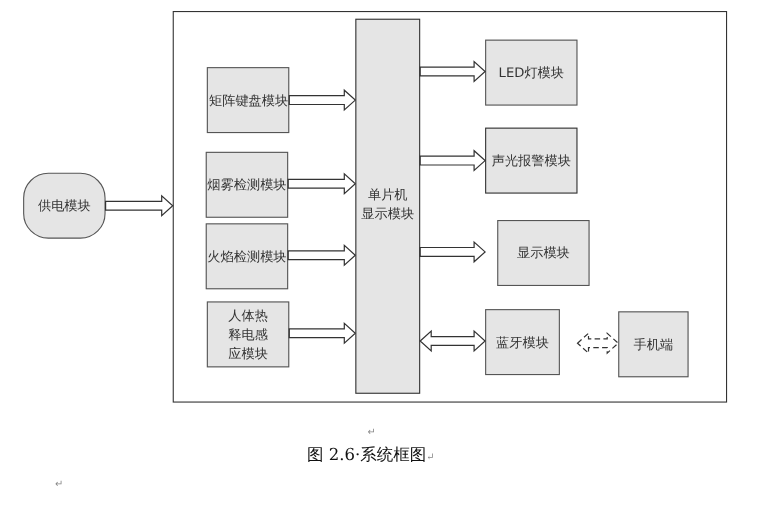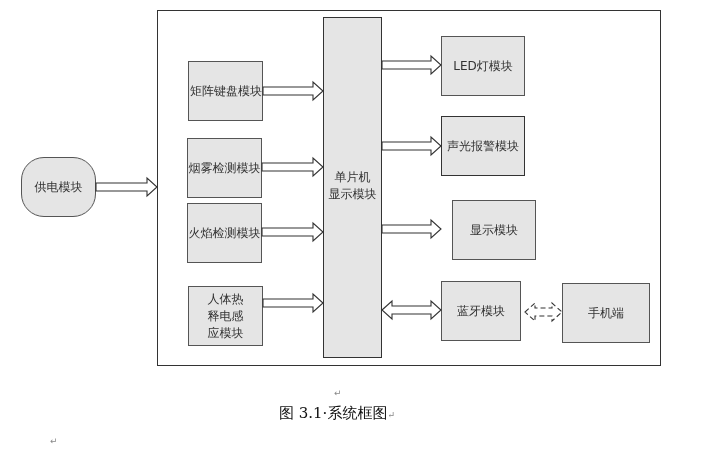--- a/index.html
+++ b/index.html
@@ -32,53 +32,53 @@
 
 <div class="box" style="left:188px; top:61px; width:75px; height:60px;justify-content:flex-end;">
   <span>矩阵键盘模块</span>
 </div>
 <div class="box" style="left:187px; top:138px; width:75px; height:60px;align-items:center;">
   <span>烟雾检测模块</span>
 </div>
 <div class="box" style="left:187px; top:203px; width:75px; height:60px;">
   <span>火焰检测模块</span>
 </div>
-<div class="box" style="left:188px; top:286px; width:75px; height:60px; padding:0 14px;">
+<div class="box" style="left:188px; top:274px; width:75px; height:60px; padding:0 14px;">
   <span style="display:block; width:70px; word-break:break-all;">人体热释电感应模块</span>
 </div>
 
 <div class="box" style="left:441px; top:36px; width:84px; height:60px;">
   <span>LED灯模块</span>
 </div>
 <div class="box" style="left:441px; top:116px; width:84px; height:60px; border-color:#333;">
   <span>声光报警模块</span>
 </div>
 <div class="box" style="left:452px; top:200px; width:84px; height:60px;">
   <span>显示模块</span>
 </div>
-<div class="box" style="left:441px; top:281px; width:80px; height:60px;">
+<div class="box" style="left:441px; top:281px; width:68px; height:60px;">
   <span>蓝牙模块</span>
 </div>
 
-<div class="box" style="left:562px; top:283px; width:88px; height:60px;font-family:Liberation Serif, serif;">
+<div class="box" style="left:562px; top:283px; width:64px; height:60px;font-family:Liberation Serif, serif;">
   <span>手机端</span>
 </div>
 
 <svg class="arrows" width="707" height="463">
   <g id="arrow-layer" fill="#fff" stroke="#333" stroke-width="1.1" stroke-linejoin="miter">
       <polygon points="96,183 147,183 147,178 157,187 147,196 147,191 96,191"></polygon>
       <polygon points="263,87 313,87 313,82 323,91 313,100 313,95 263,95"></polygon>
       <polygon points="262,163 313,163 313,158 323,167 313,176 313,171 262,171"></polygon>
       <polygon points="262,228 313,228 313,223 323,232 313,241 313,236 262,236"></polygon>
       <polygon points="263,299 313,299 313,294 323,303 313,312 313,307 263,307"></polygon>
       <polygon points="382,61 431,61 431,56 441,65 431,74 431,69 382,69"></polygon>
       <polygon points="382,142 431,142 431,137 441,146 431,155 431,150 382,150"></polygon>
       <polygon points="382,225 431,225 431,220 441,229 431,238 431,233 382,233"></polygon>
       <polygon points="382,310 392,301 392,306 431,306 431,301 441,310 431,319 431,314 392,314 392,319"></polygon>
       <polygon points="525,312 535,303 535,308 552,308 552,303 562,312 552,321 552,316 535,316 535,321" stroke-dasharray="5 3"></polygon>
     </g>
 </svg>
 
 <span class="pmark" style="left:334px; top:388px;">↵</span>
 <div class="caption">
-  <span>图 3.1·系统框图</span><span class="pmark" style="position:static; font-size:9px;">↵</span>
+  <span>图 2.6·系统框图</span><span class="pmark" style="position:static; font-size:9px;">↵</span>
 </div>
 <span class="pmark" style="left:50px; top:436px;">↵</span>
 
 </body></html>

